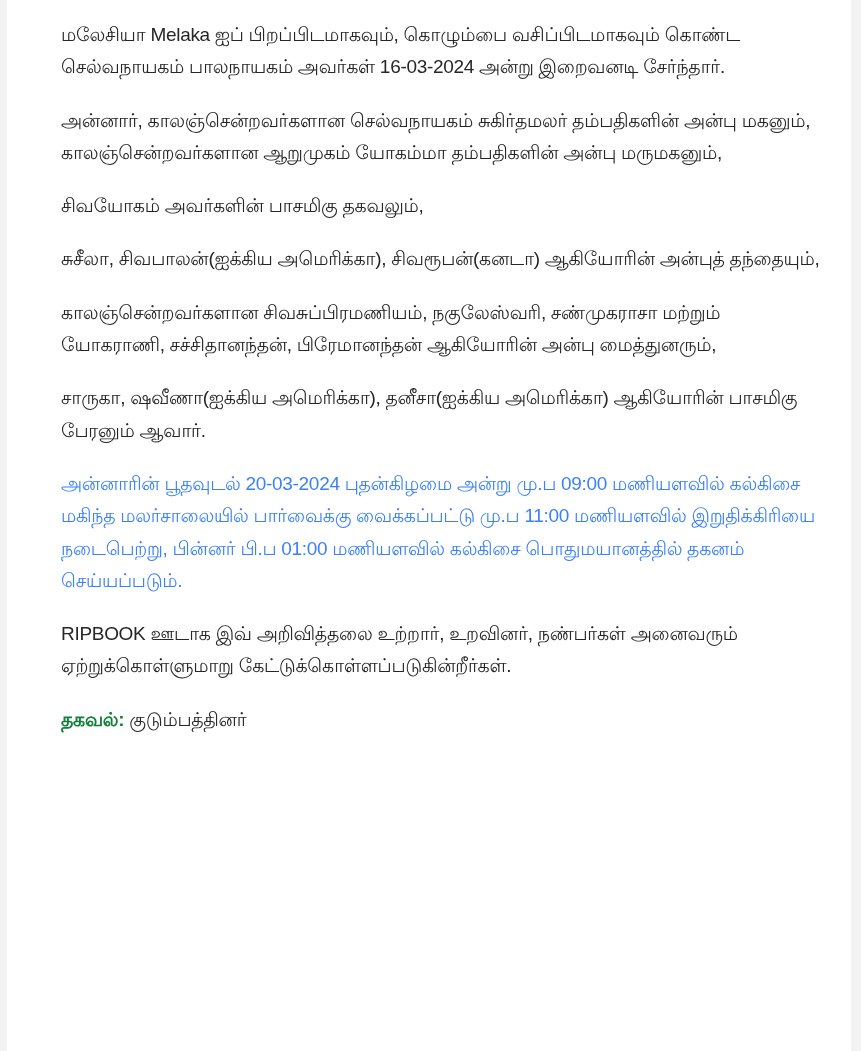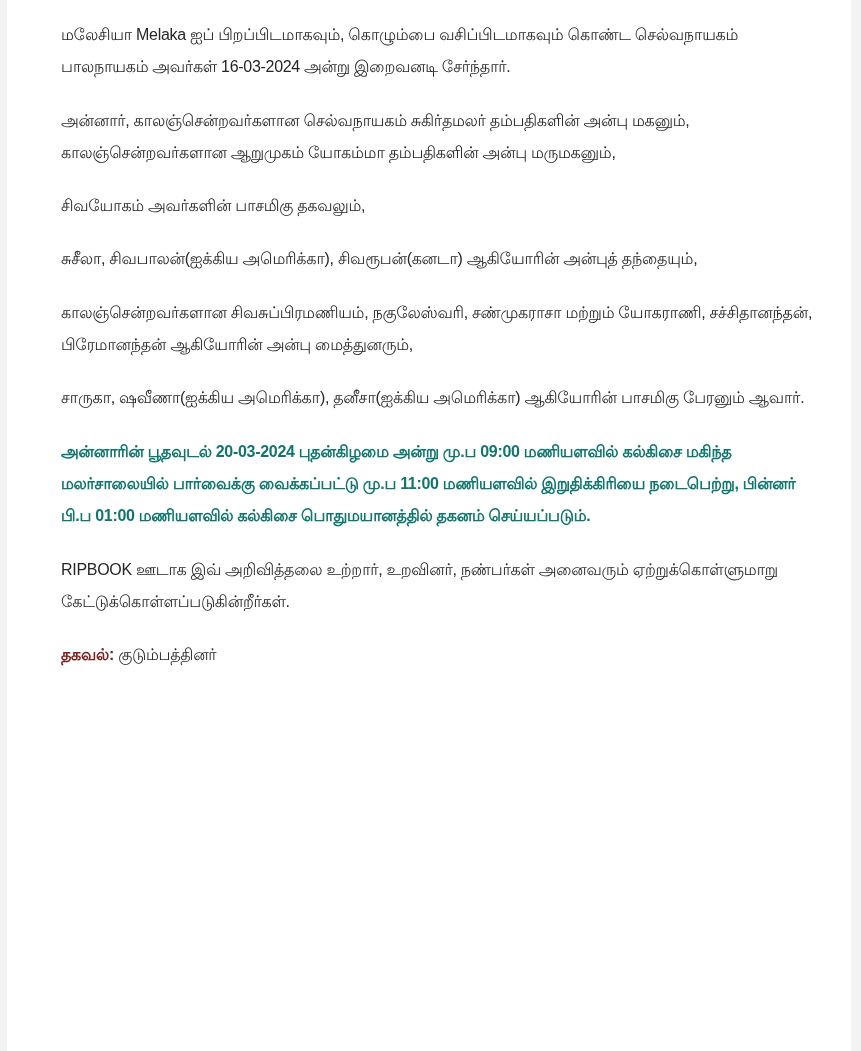--- a/index.html
+++ b/index.html
@@ -17,35 +17,35 @@
       width: 844px;
       height: 1051px;
       background: #ffffff;
     }
     .content {
       position: absolute;
       left: 54px;
       top: 19px;
       width: 760px;
       font-family: "Liberation Sans", "DejaVu Sans", sans-serif;
-      font-size: 16px;
+      font-size: 19px;
       line-height: 32.3px;
       color: #262626;
       letter-spacing: -0.3px;
     }
     .content p {
       margin: 0 0 21px 0;
     }
     .content p.bold {
-      font-weight: bold;
-      color: #0f766e;
+      font-weight: normal;
+      color: #3b82f6;
     }
     .content b {
       font-weight: bold;
-      color: #7f1d1d;
+      color: #15803d;
     }
   </style>
 </head>
 <body>
 
 <div class="page">
   <div class="content">
     <p>மலேசியா Melaka ஐப் பிறப்பிடமாகவும், கொழும்பை வசிப்பிடமாகவும் கொண்ட செல்வநாயகம் பாலநாயகம் அவர்கள் 16-03-2024 அன்று இறைவனடி சேர்ந்தார்.</p>
     <p>அன்னார், காலஞ்சென்றவர்களான செல்வநாயகம் சுகிர்தமலர் தம்பதிகளின் அன்பு மகனும், காலஞ்சென்றவர்களான ஆறுமுகம் யோகம்மா தம்பதிகளின் அன்பு மருமகனும்,</p>
     <p>சிவயோகம் அவர்களின் பாசமிகு தகவலும்,</p>

